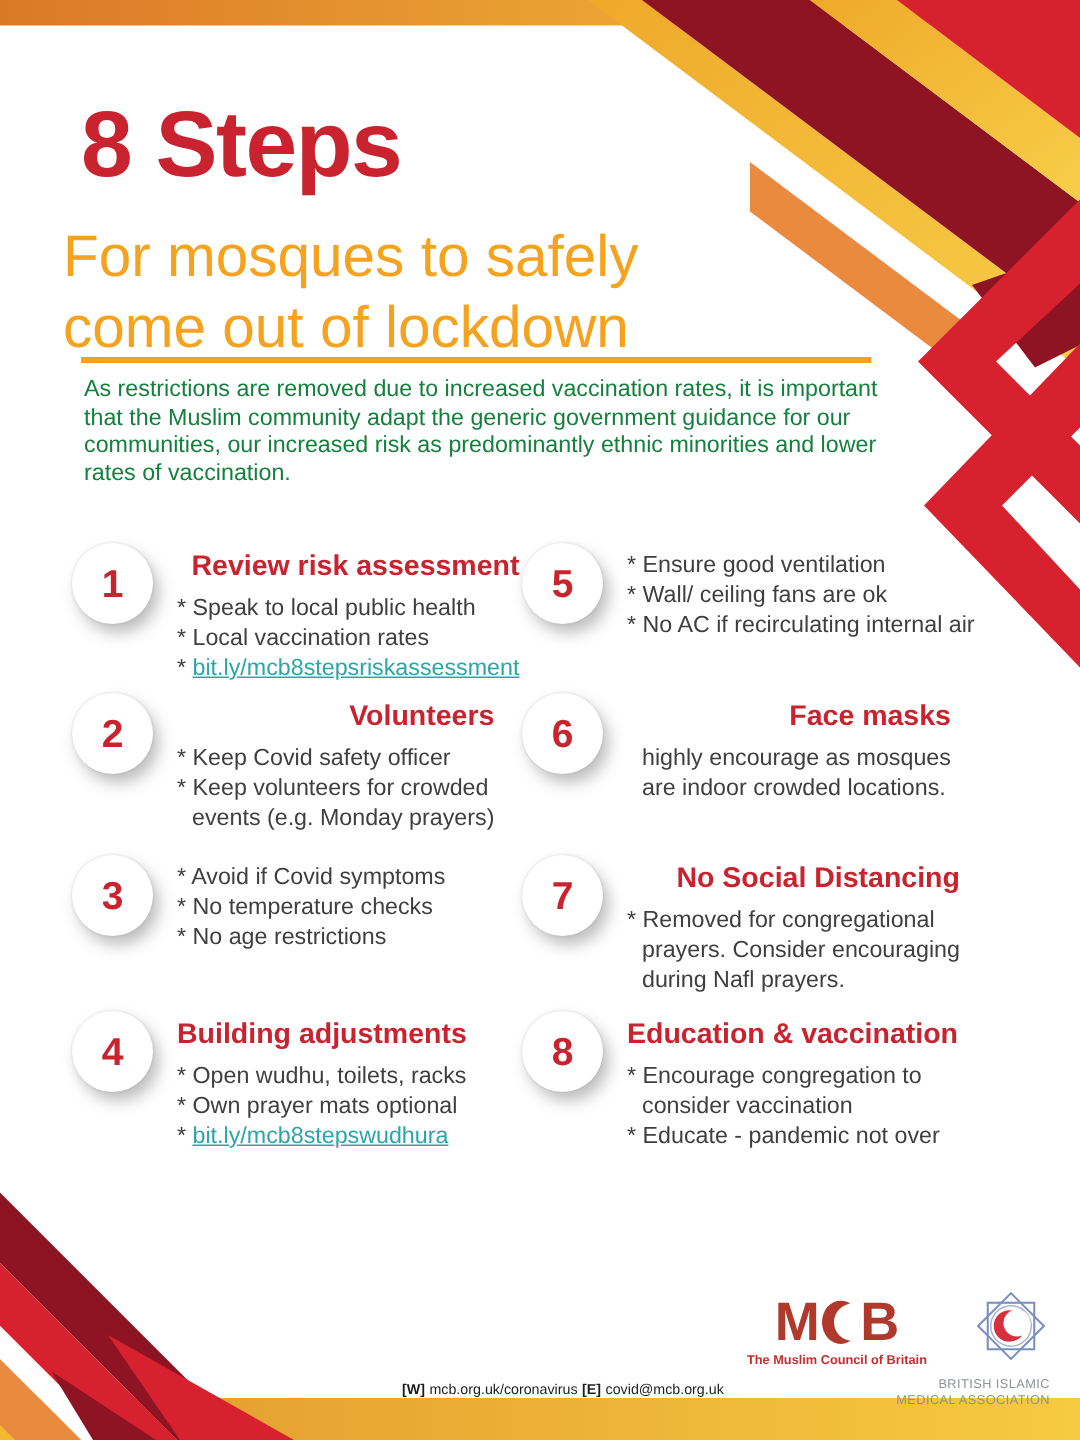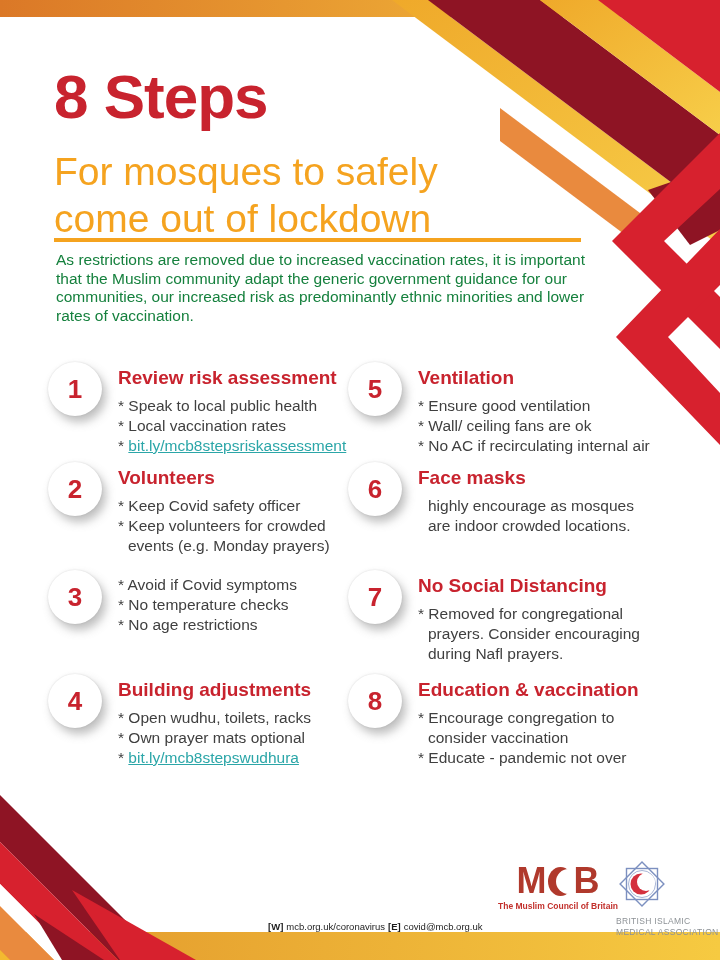--- a/index.html
+++ b/index.html
@@ -8,60 +8,60 @@
     font-family:"Liberation Sans",sans-serif;
   }
   .decor{position:absolute;inset:0;width:720px;height:960px;z-index:0;}
   .content{position:absolute;inset:0;z-index:1;padding-left:24px;}
 
   .page-title{
     position:absolute;left:54px;top:64px;margin:0;
     font-size:62px;font-weight:bold;letter-spacing:-1px;color:#C8232E;line-height:1.05;
   }
   .subtitle{
-    position:absolute;left:54px;top:148px;
+    position:absolute;left:42px;top:148px;
     font-size:39px;color:#F5A31F;line-height:47px;font-weight:normal;
   }
   .rule{position:absolute;left:54px;top:238px;width:527px;height:4px;background:#F5A31F;}
   .intro{
     position:absolute;left:56px;top:251px;width:548px;margin:0;
     font-size:15.5px;line-height:18.5px;color:#15803d;
   }
 
   .col{position:absolute;top:362px;}
   #col-left{left:48px;width:305px;}
   #col-right{left:348px;width:340px;}
   .step{position:absolute;left:0;display:flex;align-items:flex-start;}
   .circle{
     width:54px;height:54px;border-radius:50%;background:#ffffff;flex:0 0 54px;
     box-shadow:4px 6px 10px rgba(110,110,110,0.45), 0 0 2px rgba(150,150,150,0.35);
     display:flex;align-items:center;justify-content:center;
     font-size:26px;font-weight:bold;color:#C8232E;
   }
   .step-body{margin-left:16px;padding-top:5px;}
-  .step-title{font-size:19px;font-weight:bold;color:#C8232E;margin-bottom:7px;}
+  .step-title{font-size:19px;font-weight:bold;color:#C8232E;margin-bottom:7px;text-align:right;}
   .bullet{font-size:15.5px;line-height:20px;color:#3F3F3F;white-space:nowrap;}
   .bullet.indent{padding-left:10px;}
   .link{color:#2BA6A8;text-decoration:underline;cursor:pointer;}
 
   .contact{
     position:absolute;left:268px;top:921px;font-size:9.5px;color:#1d1d1d;white-space:nowrap;
   }
   .contact b{font-weight:bold;}
   .contact span{margin-right:3px;}
 
   .mcb-logo{position:absolute;left:492px;top:864px;width:132px;text-align:center;}
   .mcb-letters{display:flex;align-items:center;justify-content:center;height:34px;}
   .mcb-letter{font-size:36px;font-weight:bold;color:#B0392C;line-height:34px;}
   .crescent{width:25px;height:29px;position:relative;display:inline-block;margin:0 1px;overflow:hidden;}
   .crescent::before{content:'';position:absolute;inset:0;background:#B0392C;border-radius:50%;}
   .crescent::after{content:'';position:absolute;left:8px;top:2px;width:25px;height:25px;background:#fff;border-radius:50%;}
   .mcb-tagline{font-size:8.5px;font-weight:bold;color:#C2302C;margin-top:3px;white-space:nowrap;}
 
-  .bima-logo{position:absolute;left:616px;top:858px;width:104px;text-align:left;}
+  .bima-logo{position:absolute;left:596px;top:858px;width:104px;text-align:right;}
   .bima-text{font-size:8.5px;color:#8D9296;line-height:11px;letter-spacing:0.3px;margin-top:2px;white-space:nowrap;}
 </style>
 </head>
 <body>
 
 <svg class="decor" viewBox="0 0 720 960" xmlns="http://www.w3.org/2000/svg" aria-hidden="true">
   <defs>
     <linearGradient id="gradTop" x1="0" y1="0" x2="1" y2="0">
       <stop offset="0" stop-color="#DB7827"></stop>
         <stop offset="1" stop-color="#F7C63E"></stop>
@@ -155,21 +155,20 @@
           <div class="bullet">* Open wudhu, toilets, racks</div>
           <div class="bullet">* Own prayer mats optional</div>
           <div class="bullet"><span>*  </span><span class="link">bit.ly/mcb8stepswudhura</span></div>
         </div>
       </div>
     </div>
   <div id="col-right" class="col">
       <div class="step" style="top: 0px;">
         <div class="circle">5</div>
         <div class="step-body">
-          <div class="step-title">Ventilation</div>
           <div class="bullet">* Ensure good ventilation</div>
           <div class="bullet">* Wall/ ceiling fans are ok</div>
           <div class="bullet">* No AC if recirculating internal air</div>
         </div>
       </div>
       <div class="step" style="top: 100px;">
         <div class="circle">6</div>
         <div class="step-body">
           <div class="step-title">Face masks</div>
           <div class="bullet indent">highly encourage as mosques</div>

